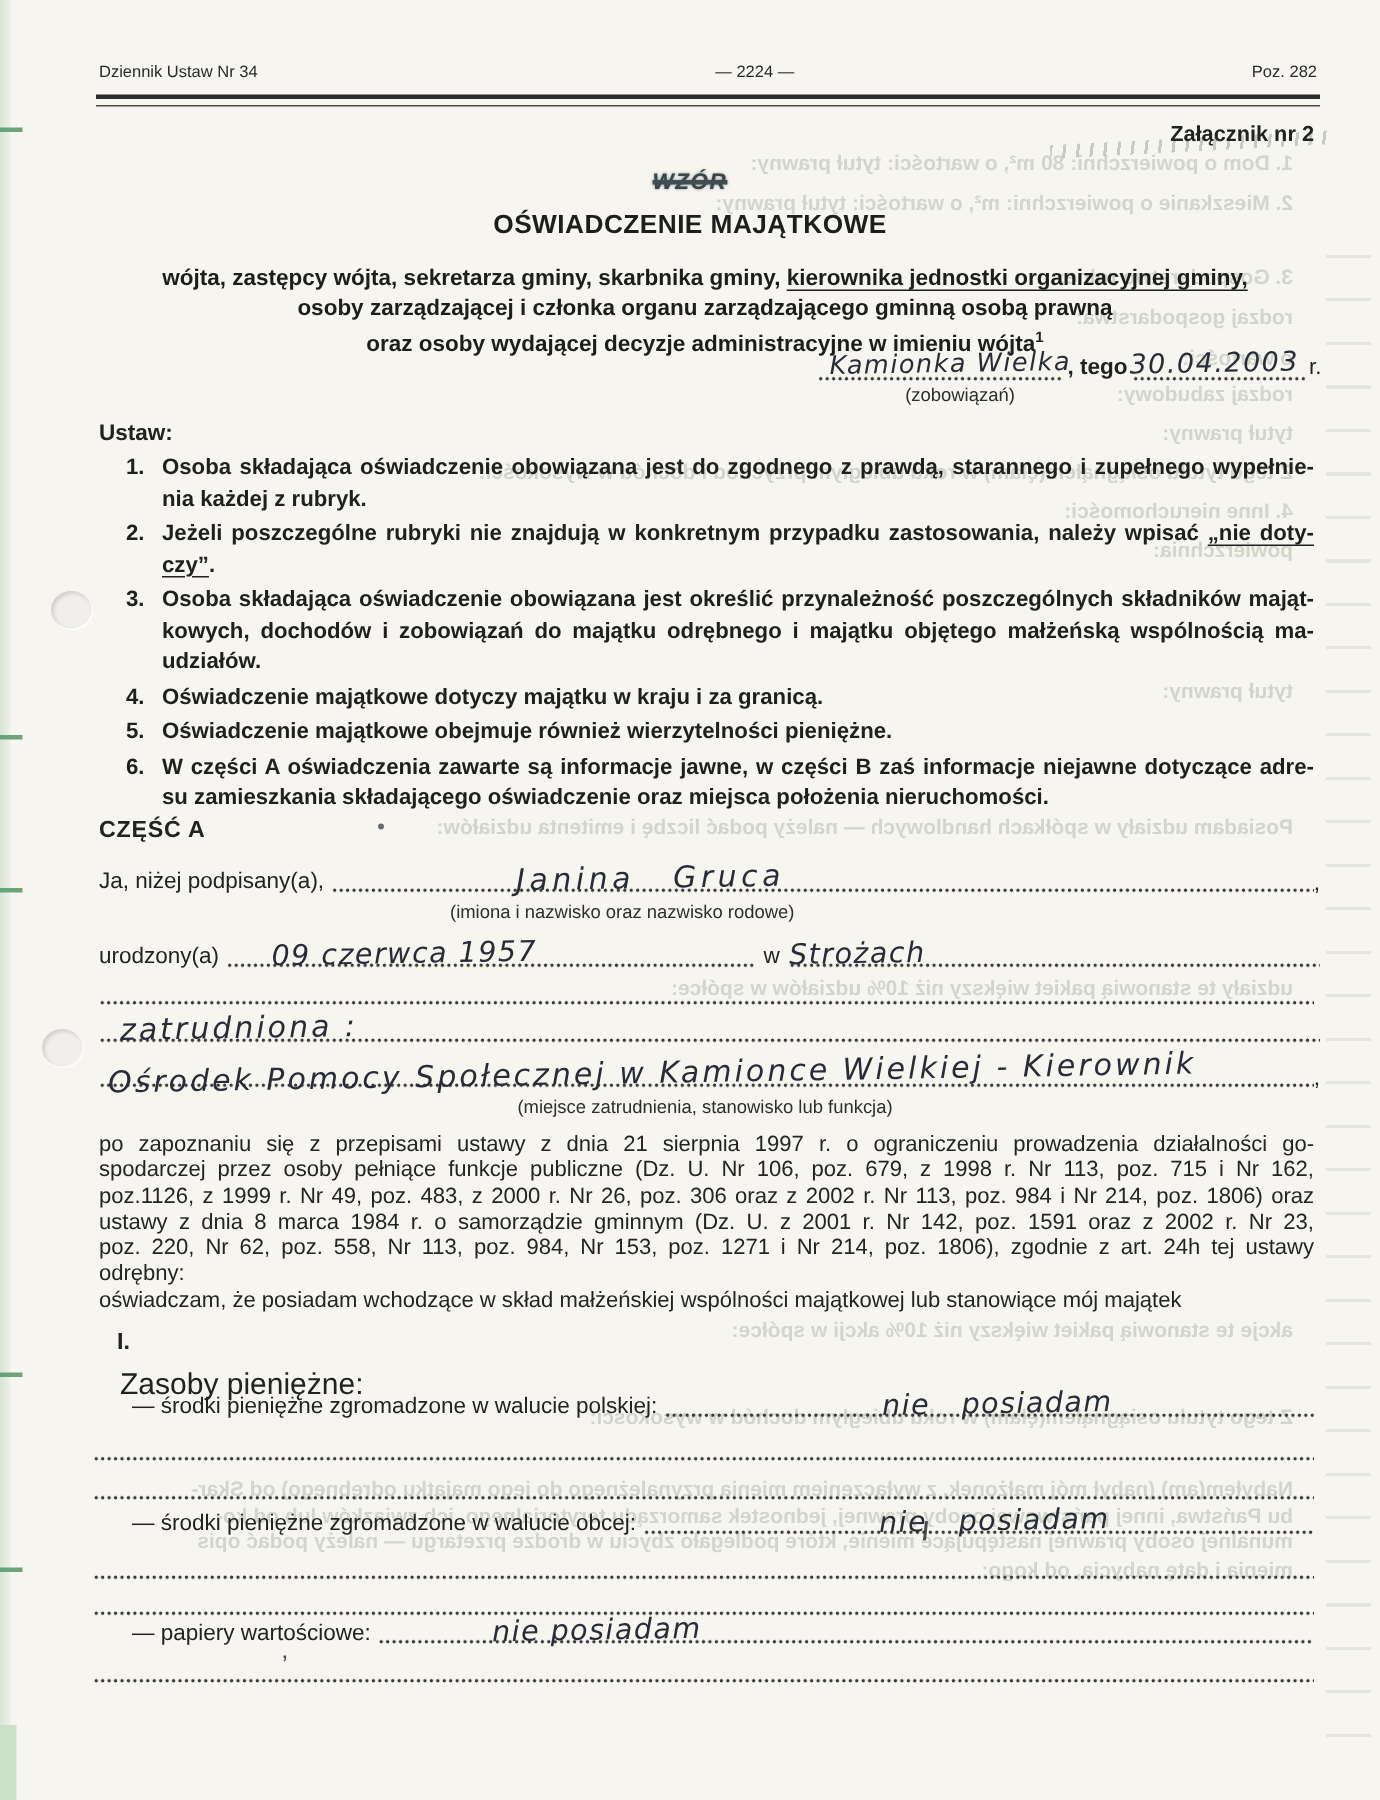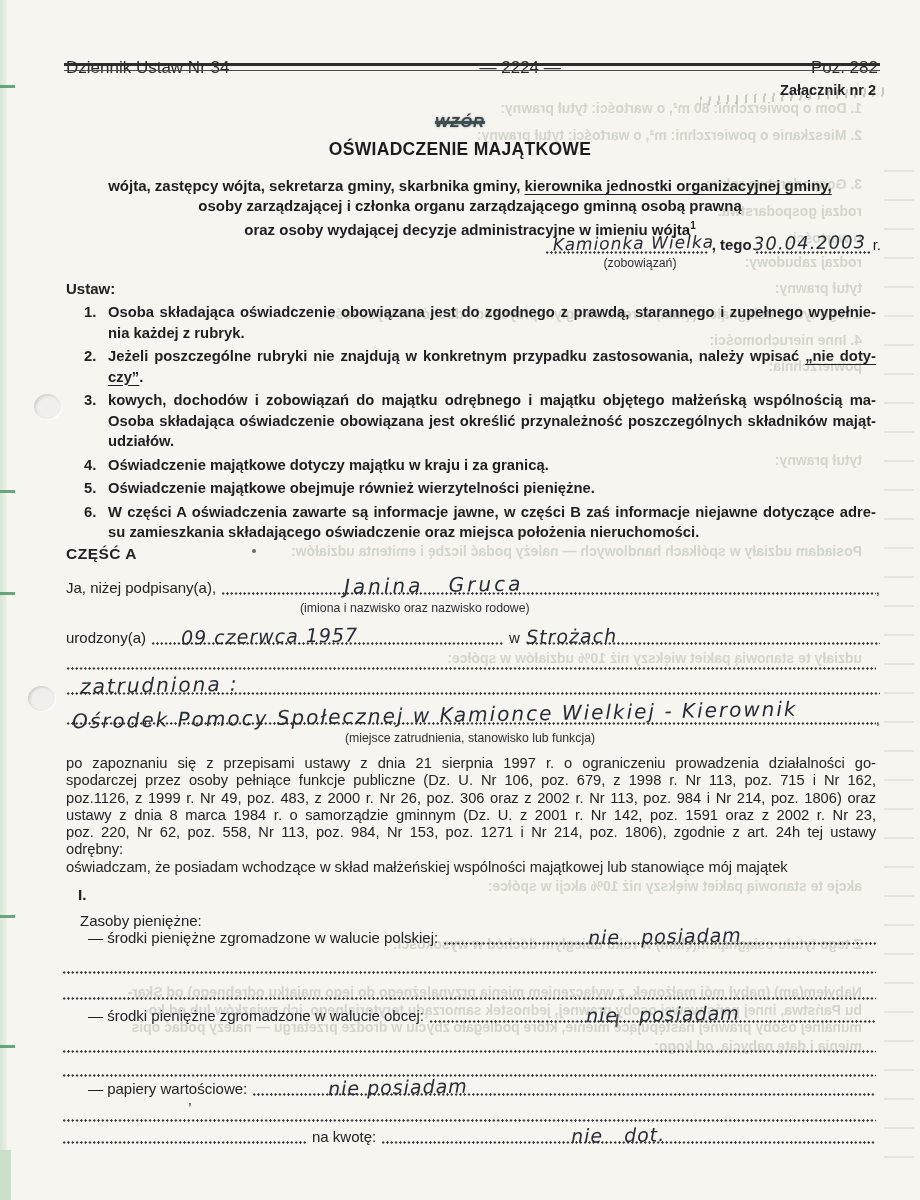--- a/index.html
+++ b/index.html
@@ -21,21 +21,21 @@
     color:#b6bcae; opacity:.55; font-weight:bold; font-size:14px; filter:blur(.4px);
     white-space:nowrap; overflow:hidden; text-align:left; }
   .bleed-squiggle { position:absolute; left:700px; top:92px; width:185px; height:9px; transform:rotate(-3deg);
     background:repeating-linear-gradient(100deg, rgba(140,150,142,.45) 0 2px, transparent 2px 9px); }
   .pen-stroke { position:absolute; left:616px; top:1014px; width:2px; height:13px; background:#4c4c50; transform:rotate(6deg); }
   .pen-comma { position:absolute; left:188px; top:1100px; font-size:17px; color:#4c4c50; }
   .pen-dot { position:absolute; left:252px; top:549px; width:4px; height:4px; border-radius:50%; background:#6a6a6e; }
 
   
   .header-row { position:absolute; top:42px; left:66px; right:42px;
-    display:flex; justify-content:space-between; font-size:17px; color:#2a2a2a;margin-top:16px; }
+    display:flex; justify-content:space-between; font-size:11px; color:#2a2a2a; }
   .header-rule { position:absolute; top:63px; left:64px; right:40px; height:4px;
     border-top:3px solid #2c2c2c; border-bottom:1px solid #4a4a4a; }
   .attachment { position:absolute; top:82px; right:44px; font-size:14.5px; font-weight:bold; }
 
   .wzor { position:absolute; top:113px; left:0; width:100%; text-align:center;
     font-size:15px; font-weight:bold; font-style:italic; color:#3b4447;
     text-decoration:line-through; text-decoration-thickness:3px; text-decoration-color:#3d4f52;
     text-shadow:0 0 2px rgba(52,74,78,.55); letter-spacing:1px; }
   .title { position:absolute; top:139px; left:0; width:100%; text-align:center;
     font-size:17.5px; font-weight:bold; letter-spacing:.3px; color:#1d1d1d; }
@@ -81,21 +81,21 @@
   .jl:last-child { text-align-last:left; }
   .u2 { text-decoration:underline; text-underline-offset:3px; }
   .item2-l1 { text-align:justify; text-align-last:justify; }
 
   .part-a { position:absolute; top:545px; left:66px; font-size:15.5px; font-weight:bold; letter-spacing:.5px; }
 
   
   .legal { position:absolute; top:755px; left:66px; right:44px; font-size:14.7px; line-height:17.3px; color:#242424; }
 
   .sec-numeral { position:absolute; top:886px; left:78px; font-size:15.5px; font-weight:bold; }
-  .sec-heading { position:absolute; top:912px; left:80px; font-size:15px; }
+  .sec-heading { position:absolute; top:912px; left:80px; font-size:20px; }
 </style>
 </head>
 <body>
 
 <div class="page">
 
   <div class="green-strip"></div>
   <div class="green-strip-bottom"></div>
   <div class="green-tick" style="top:85px"></div>
   <div class="green-tick" style="top:490px"></div>
@@ -171,22 +171,22 @@
           <div class="jl">nia każdej z rubryk.</div>
         </span>
     </div>
     <div class="uwaga-item">
       <span class="num">2.</span>
       <span class="txt"><span class="item2-l1" style="display:block"><span>Jeżeli poszczególne rubryki nie znajdują w konkretnym przypadku zastosowania, należy wpisać </span><span class="u2">„nie doty-</span></span><span class="u2">czy”</span><span>.</span></span>
     </div>
     <div class="uwaga-item">
       <span class="num">3.</span>
       <span class="txt">
+          <div class="jl">Osoba składająca oświadczenie obowiązana jest określić przynależność poszczególnych składników mająt-</div>
           <div class="jl">kowych, dochodów i zobowiązań do majątku odrębnego i majątku objętego małżeńską wspólnością ma-</div>
-          <div class="jl">Osoba składająca oświadczenie obowiązana jest określić przynależność poszczególnych składników mająt-</div>
           <div class="jl">udziałów.</div>
         </span>
     </div>
     <div class="uwaga-item">
       <span class="num">4.</span>
       <span class="txt">
           <div class="jl">Oświadczenie majątkowe dotyczy majątku w kraju i za granicą.</div>
         </span>
     </div>
     <div class="uwaga-item">
@@ -267,21 +267,14 @@
   <div class="dotline" style="top:1041px"></div>
   <div class="dotline" style="top:1065px"></div>
 
   <div class="fieldrow" style="top:1073px; left:88px; right:44px">
     <span class="lbl">— papiery wartościowe:</span>
     <span class="dots"></span>
     <span class="hw" style="left:240px">nie posiadam</span>
   </div>
   <div class="dotline" style="top:1110px"></div>
 
-  <div class="fieldrow" style="top:1121px; left:62px; right:44px">
-    <span class="dots" style="flex:0 0 245px"></span>
-    <span class="lbl" style="padding:0 5px">na kwotę:</span>
-    <span class="dots" style="position:relative">
-        <span class="hw hw-wide" style="left:190px">nie dot.</span>
-      </span>
-  </div>
 
 </div>
 
 </body></html>

